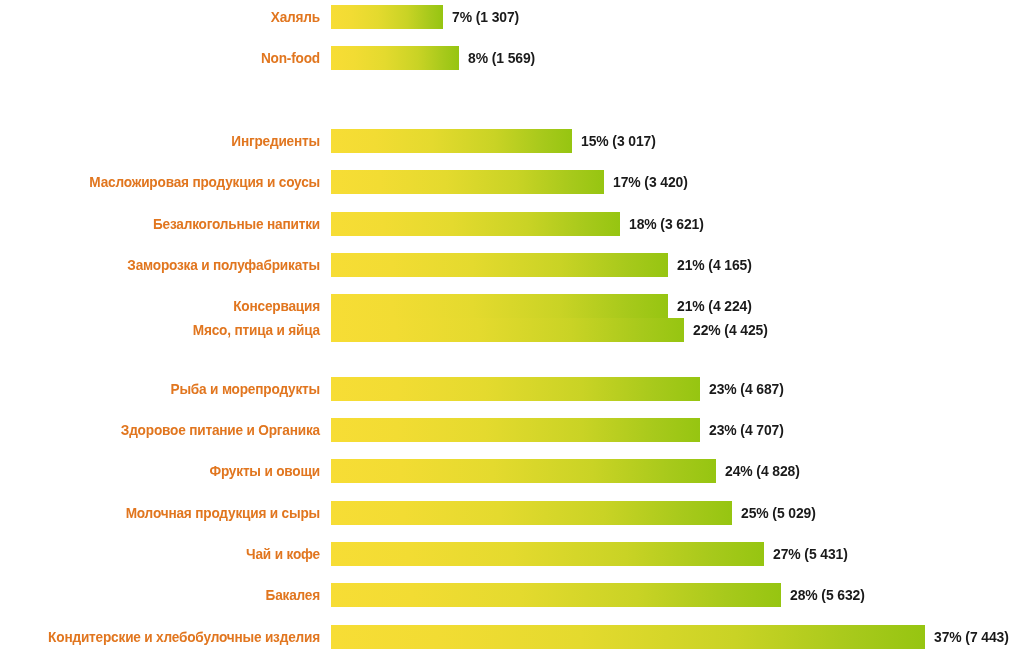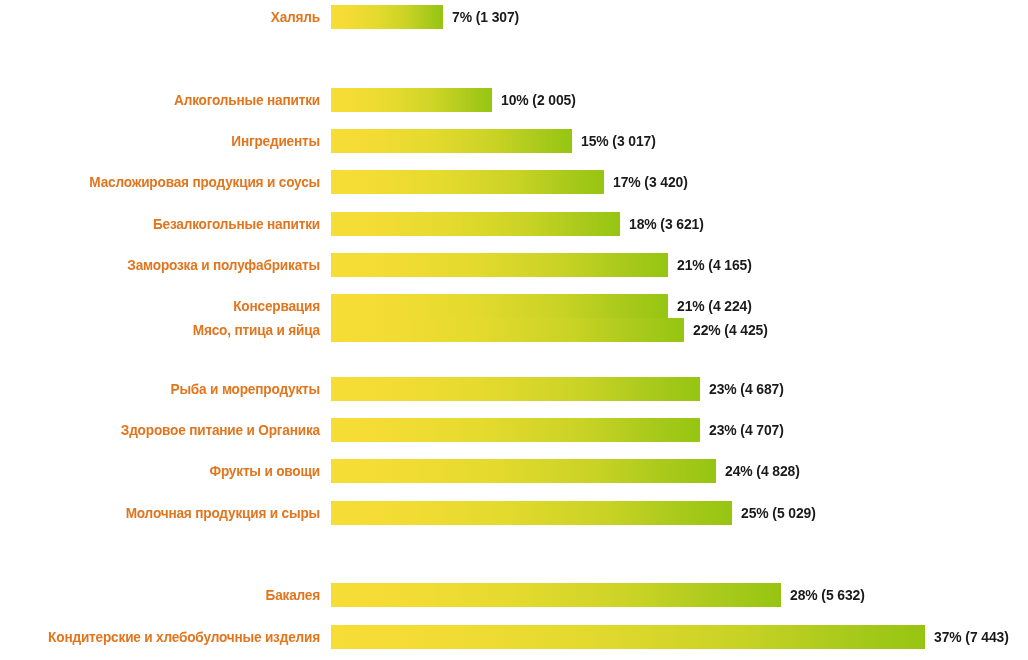--- a/index.html
+++ b/index.html
@@ -71,26 +71,26 @@
 <body>
 
 <div id="chart">
     <div class="row" style="top: 5px;">
       <div class="cat-label">Халяль</div>
       <div class="bar-track" style="width: 112.378px;">
         <div class="bar" style="width: 112.378px;"></div>
       </div>
       <div class="val-label" style="left: 452.378px;">7% (1 307)</div>
     </div>
-    <div class="row" style="top: 87.6px;">
-      <div class="cat-label">Алкогольные напитки</div>
-      <div class="bar-track" style="width: 160.541px;">
-        <div class="bar" style="width: 160.541px;"></div>
+    <div class="row" style="top: 46.3px;">
+      <div class="cat-label">Non-food</div>
+      <div class="bar-track" style="width: 128.432px;">
+        <div class="bar" style="width: 128.432px;"></div>
       </div>
-      <div class="val-label" style="left: 500.541px;">10% (2 005)</div>
+      <div class="val-label" style="left: 468.432px;">8% (1 569)</div>
     </div>
     <div class="row" style="top: 128.9px;">
       <div class="cat-label">Ингредиенты</div>
       <div class="bar-track" style="width: 240.811px;">
         <div class="bar" style="width: 240.811px;"></div>
       </div>
       <div class="val-label" style="left: 580.811px;">15% (3 017)</div>
     </div>
     <div class="row" style="top: 170.2px;">
       <div class="cat-label">Масложировая продукция и соусы</div>
@@ -148,20 +148,27 @@
       </div>
       <div class="val-label" style="left: 725.297px;">24% (4 828)</div>
     </div>
     <div class="row" style="top: 500.6px;">
       <div class="cat-label">Молочная продукция и сыры</div>
       <div class="bar-track" style="width: 401.351px;">
         <div class="bar" style="width: 401.351px;"></div>
       </div>
       <div class="val-label" style="left: 741.351px;">25% (5 029)</div>
     </div>
+    <div class="row" style="top: 541.9px;">
+      <div class="cat-label">Чай и кофе</div>
+      <div class="bar-track" style="width: 433.459px;">
+        <div class="bar" style="width: 433.459px;"></div>
+      </div>
+      <div class="val-label" style="left: 773.459px;">27% (5 431)</div>
+    </div>
     <div class="row" style="top: 583.2px; padding-left: 37px;">
       <div class="cat-label">Бакалея</div>
       <div class="bar-track" style="width: 449.514px;">
         <div class="bar" style="width: 449.514px;"></div>
       </div>
       <div class="val-label" style="left: 789.514px;">28% (5 632)</div>
     </div>
     <div class="row" style="top: 624.5px;">
       <div class="cat-label">Кондитерские и хлебобулочные изделия</div>
       <div class="bar-track" style="width: 594px;">

